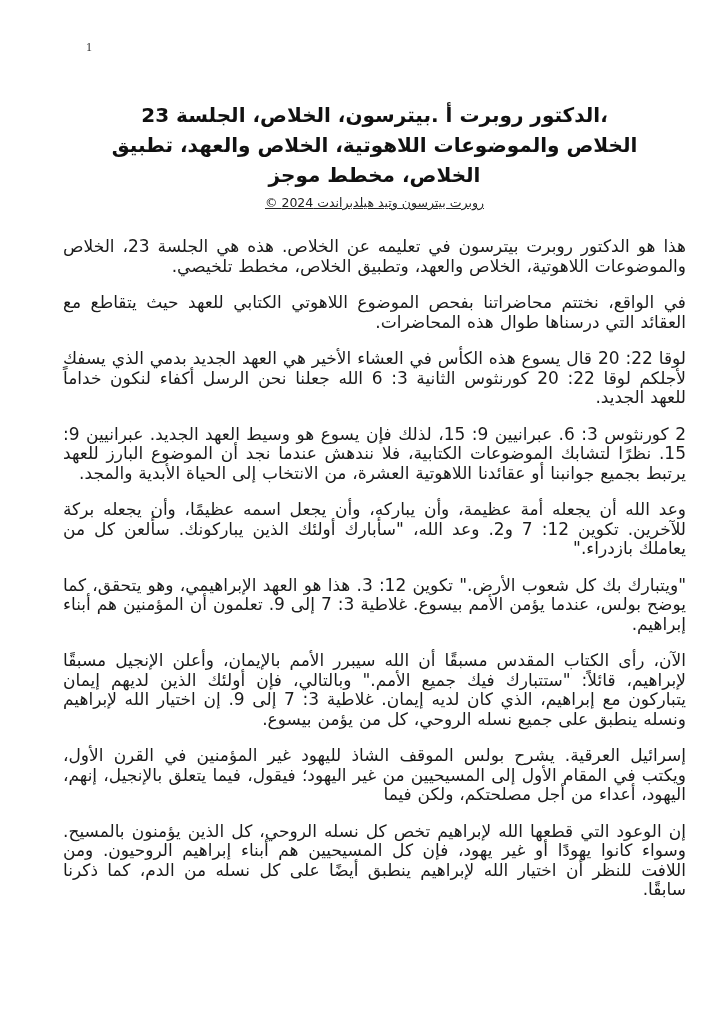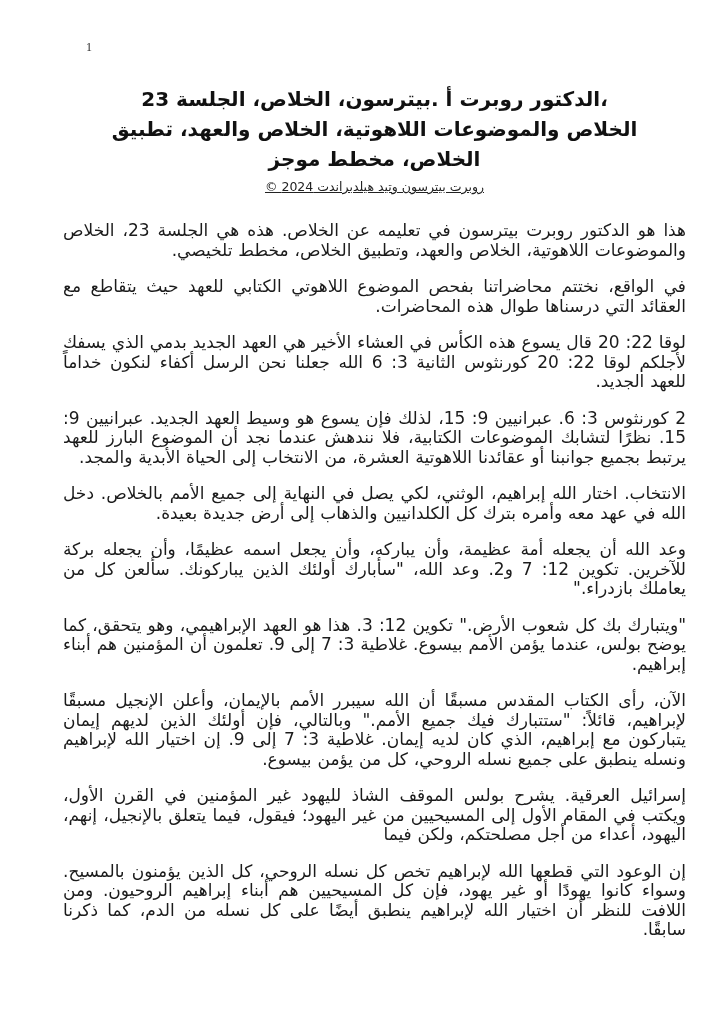--- a/index.html
+++ b/index.html
@@ -20,21 +20,21 @@
   .page-number {
     position: absolute;
     top: 40px;
     left: 86px;
     font-family: "Liberation Serif", "DejaVu Serif", serif;
     font-size: 12px;
     color: #2a2a2a;
   }
   .content {
     position: absolute;
-    top: 84px;
+    top: 100px;
     left: 63px;
     width: 623px;
     direction: rtl;
   }
   .title {
     text-align: center;
     font-weight: bold;
     font-size: 20px;
     line-height: 30px;
     color: #111111;
@@ -75,21 +75,20 @@
       <div class="title-line">الخلاص، مخطط موجز</div>
     </h1>
 
     <div class="byline">روبرت بيترسون وتيد هيلدبراندت 2024 ©</div>
 
     <div class="body-text">
       <p>هذا هو الدكتور روبرت بيترسون في تعليمه عن الخلاص. هذه هي الجلسة 23، الخلاص والموضوعات اللاهوتية، الخلاص والعهد، وتطبيق الخلاص، مخطط تلخيصي.</p>
       <p>في الواقع، نختتم محاضراتنا بفحص الموضوع اللاهوتي الكتابي للعهد حيث يتقاطع مع العقائد التي درسناها طوال هذه المحاضرات.</p>
       <p>لوقا 22: 20 قال يسوع هذه الكأس في العشاء الأخير هي العهد الجديد بدمي الذي يسفك لأجلكم لوقا 22: 20 كورنثوس الثانية 3: 6 الله جعلنا نحن الرسل أكفاء لنكون خداماً للعهد الجديد.</p>
       <p>2 كورنثوس 3: 6. عبرانيين 9: 15، لذلك فإن يسوع هو وسيط العهد الجديد. عبرانيين 9: 15. نظرًا لتشابك الموضوعات الكتابية، فلا نندهش عندما نجد أن الموضوع البارز للعهد يرتبط بجميع جوانبنا أو عقائدنا اللاهوتية العشرة، من الانتخاب إلى الحياة الأبدية والمجد.</p>
-      <p>الانتخاب. اختار الله إبراهيم، الوثني، لكي يصل في النهاية إلى جميع الأمم بالخلاص. دخل الله في عهد معه وأمره بترك كل الكلدانيين والذهاب إلى أرض جديدة بعيدة.</p>
       <p>وعد الله أن يجعله أمة عظيمة، وأن يباركه، وأن يجعل اسمه عظيمًا، وأن يجعله بركة للآخرين. تكوين 12: 7 و2. وعد الله، "سأبارك أولئك الذين يباركونك. سألعن كل من يعاملك بازدراء."</p>
       <p>"ويتبارك بك كل شعوب الأرض." تكوين 12: 3. هذا هو العهد الإبراهيمي، وهو يتحقق، كما يوضح بولس، عندما يؤمن الأمم بيسوع. غلاطية 3: 7 إلى 9. تعلمون أن المؤمنين هم أبناء إبراهيم.</p>
       <p>الآن، رأى الكتاب المقدس مسبقًا أن الله سيبرر الأمم بالإيمان، وأعلن الإنجيل مسبقًا لإبراهيم، قائلاً: "ستتبارك فيك جميع الأمم." وبالتالي، فإن أولئك الذين لديهم إيمان يتباركون مع إبراهيم، الذي كان لديه إيمان. غلاطية 3: 7 إلى 9. إن اختيار الله لإبراهيم ونسله ينطبق على جميع نسله الروحي، كل من يؤمن بيسوع.</p>
       <p>إسرائيل العرقية. يشرح بولس الموقف الشاذ لليهود غير المؤمنين في القرن الأول، ويكتب في المقام الأول إلى المسيحيين من غير اليهود؛ فيقول، فيما يتعلق بالإنجيل، إنهم، اليهود، أعداء من أجل مصلحتكم، ولكن فيما</p>
       <p>إن الوعود التي قطعها الله لإبراهيم تخص كل نسله الروحي، كل الذين يؤمنون بالمسيح. وسواء كانوا يهودًا أو غير يهود، فإن كل المسيحيين هم أبناء إبراهيم الروحيون. ومن اللافت للنظر أن اختيار الله لإبراهيم ينطبق أيضًا على كل نسله من الدم، كما ذكرنا سابقًا.</p>
     </div>
 
   </div>
 </div>
 

